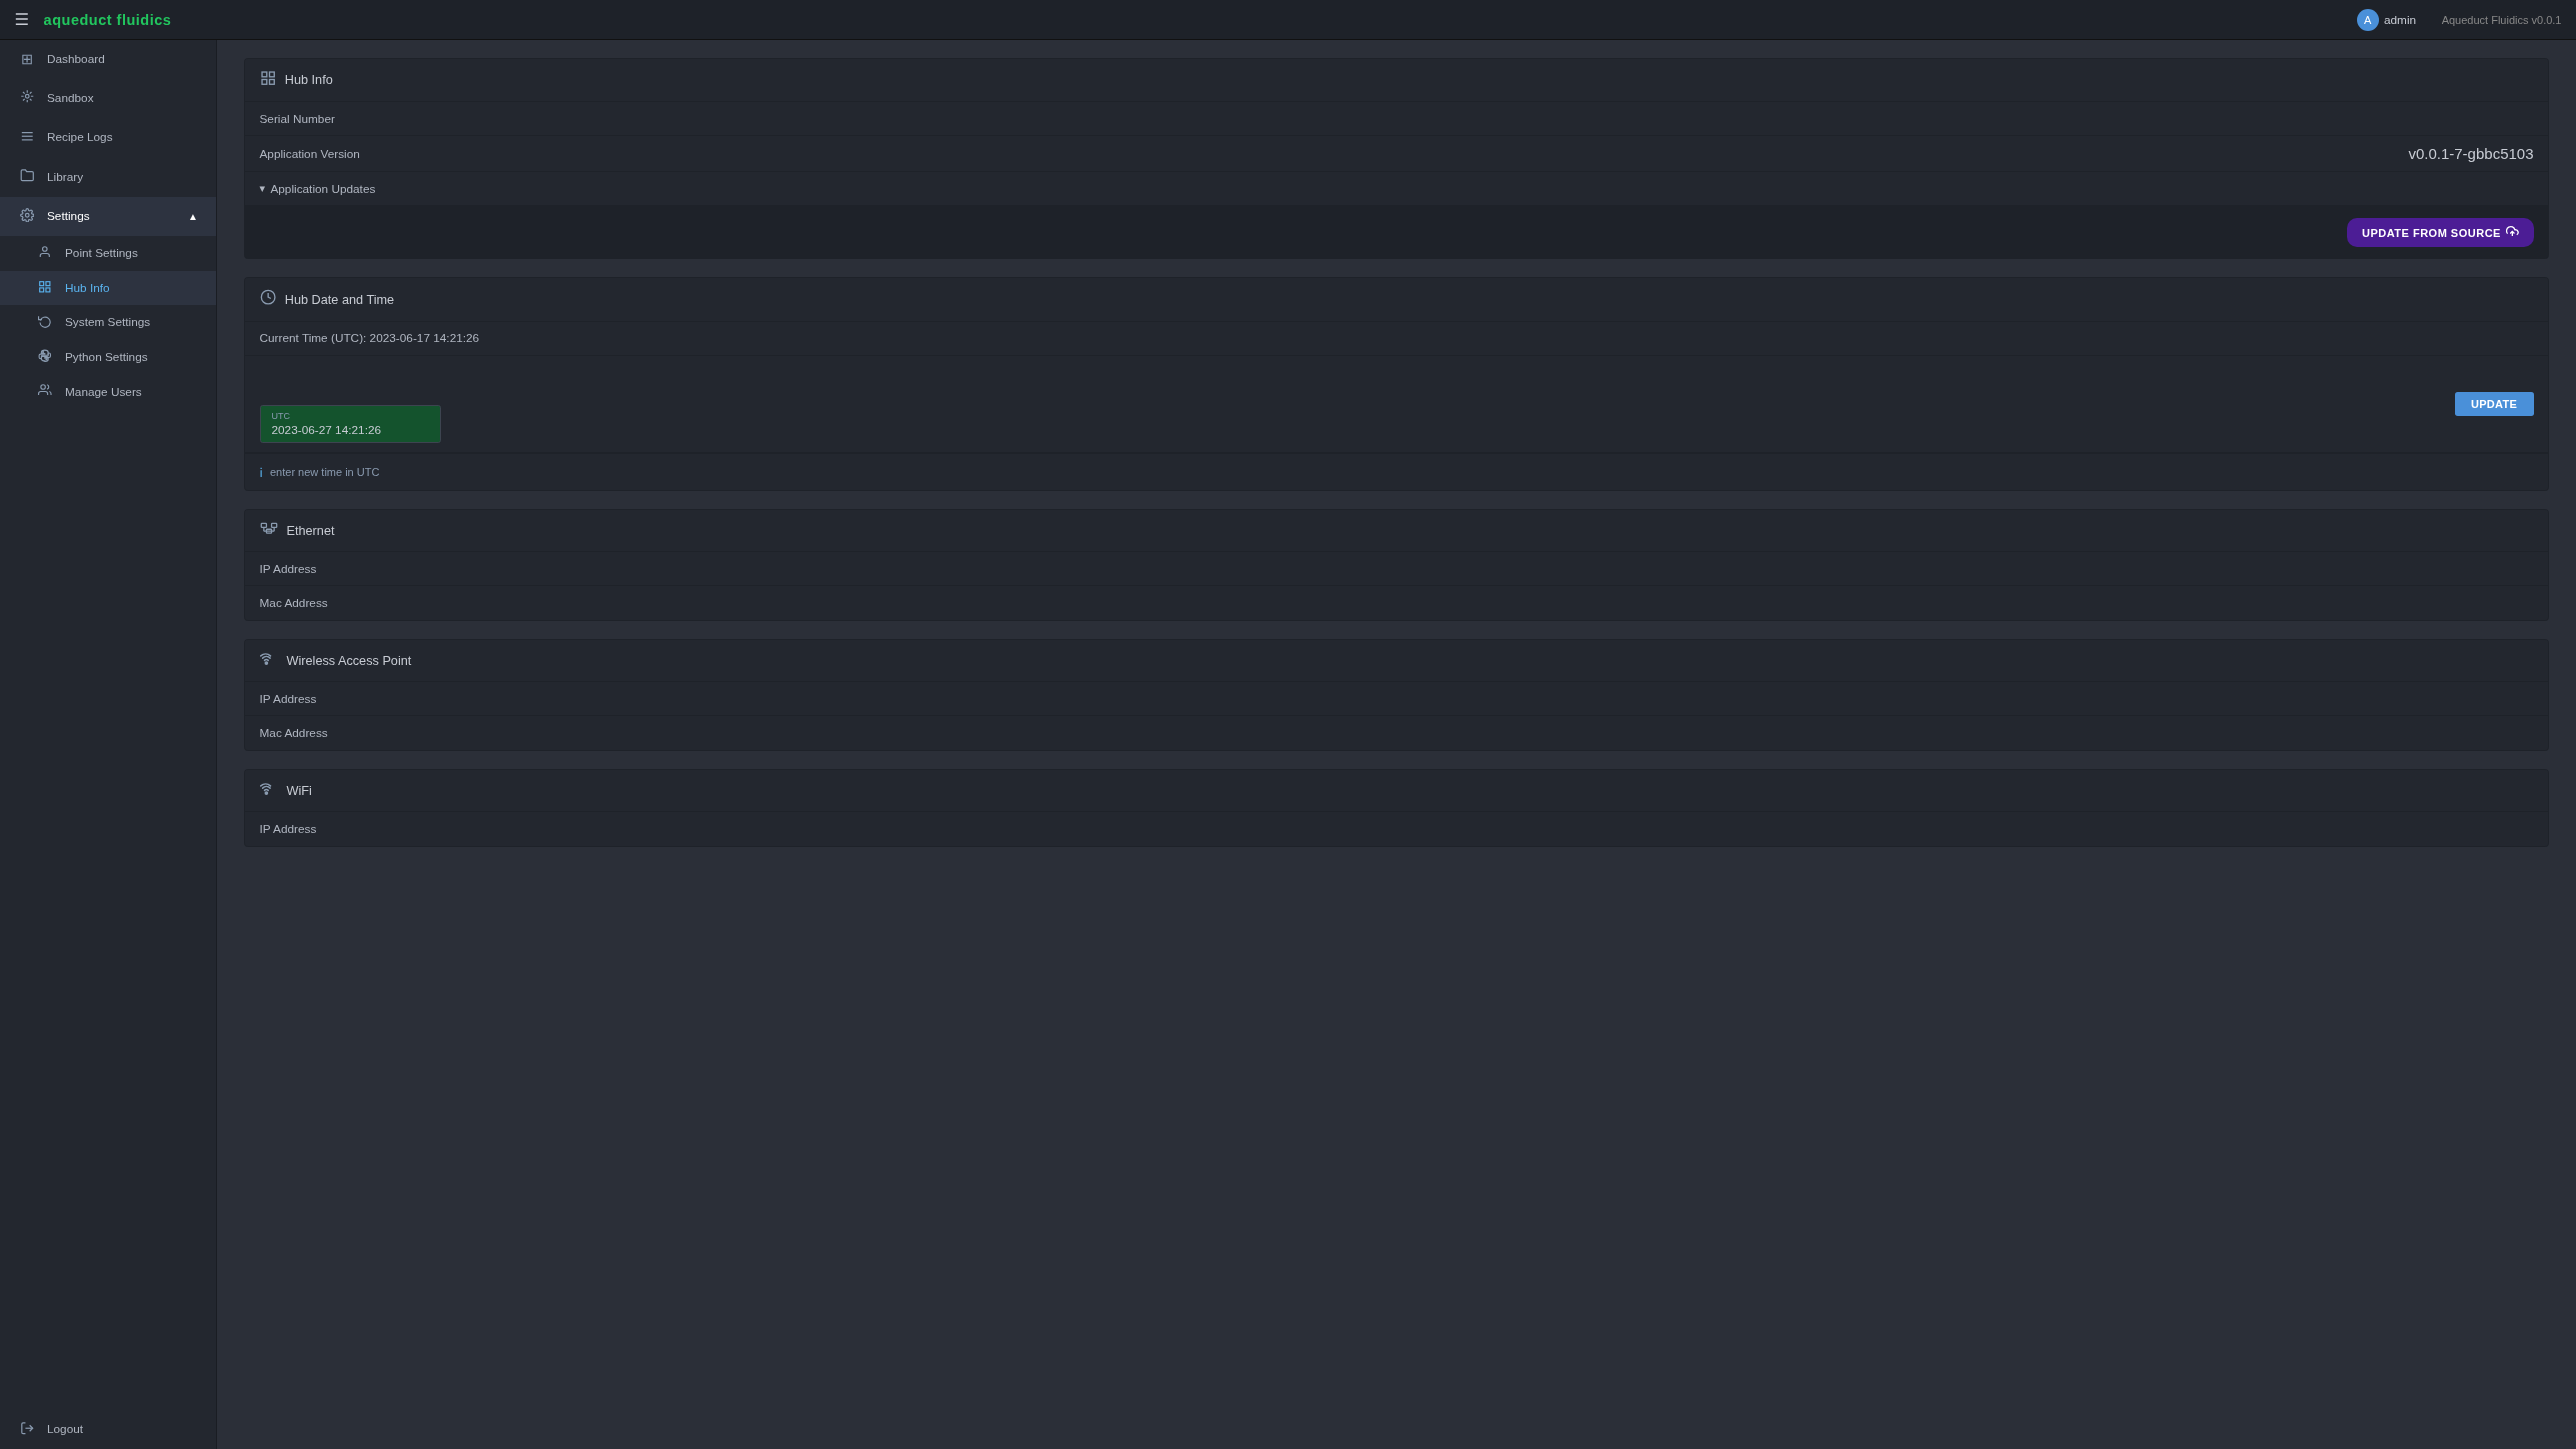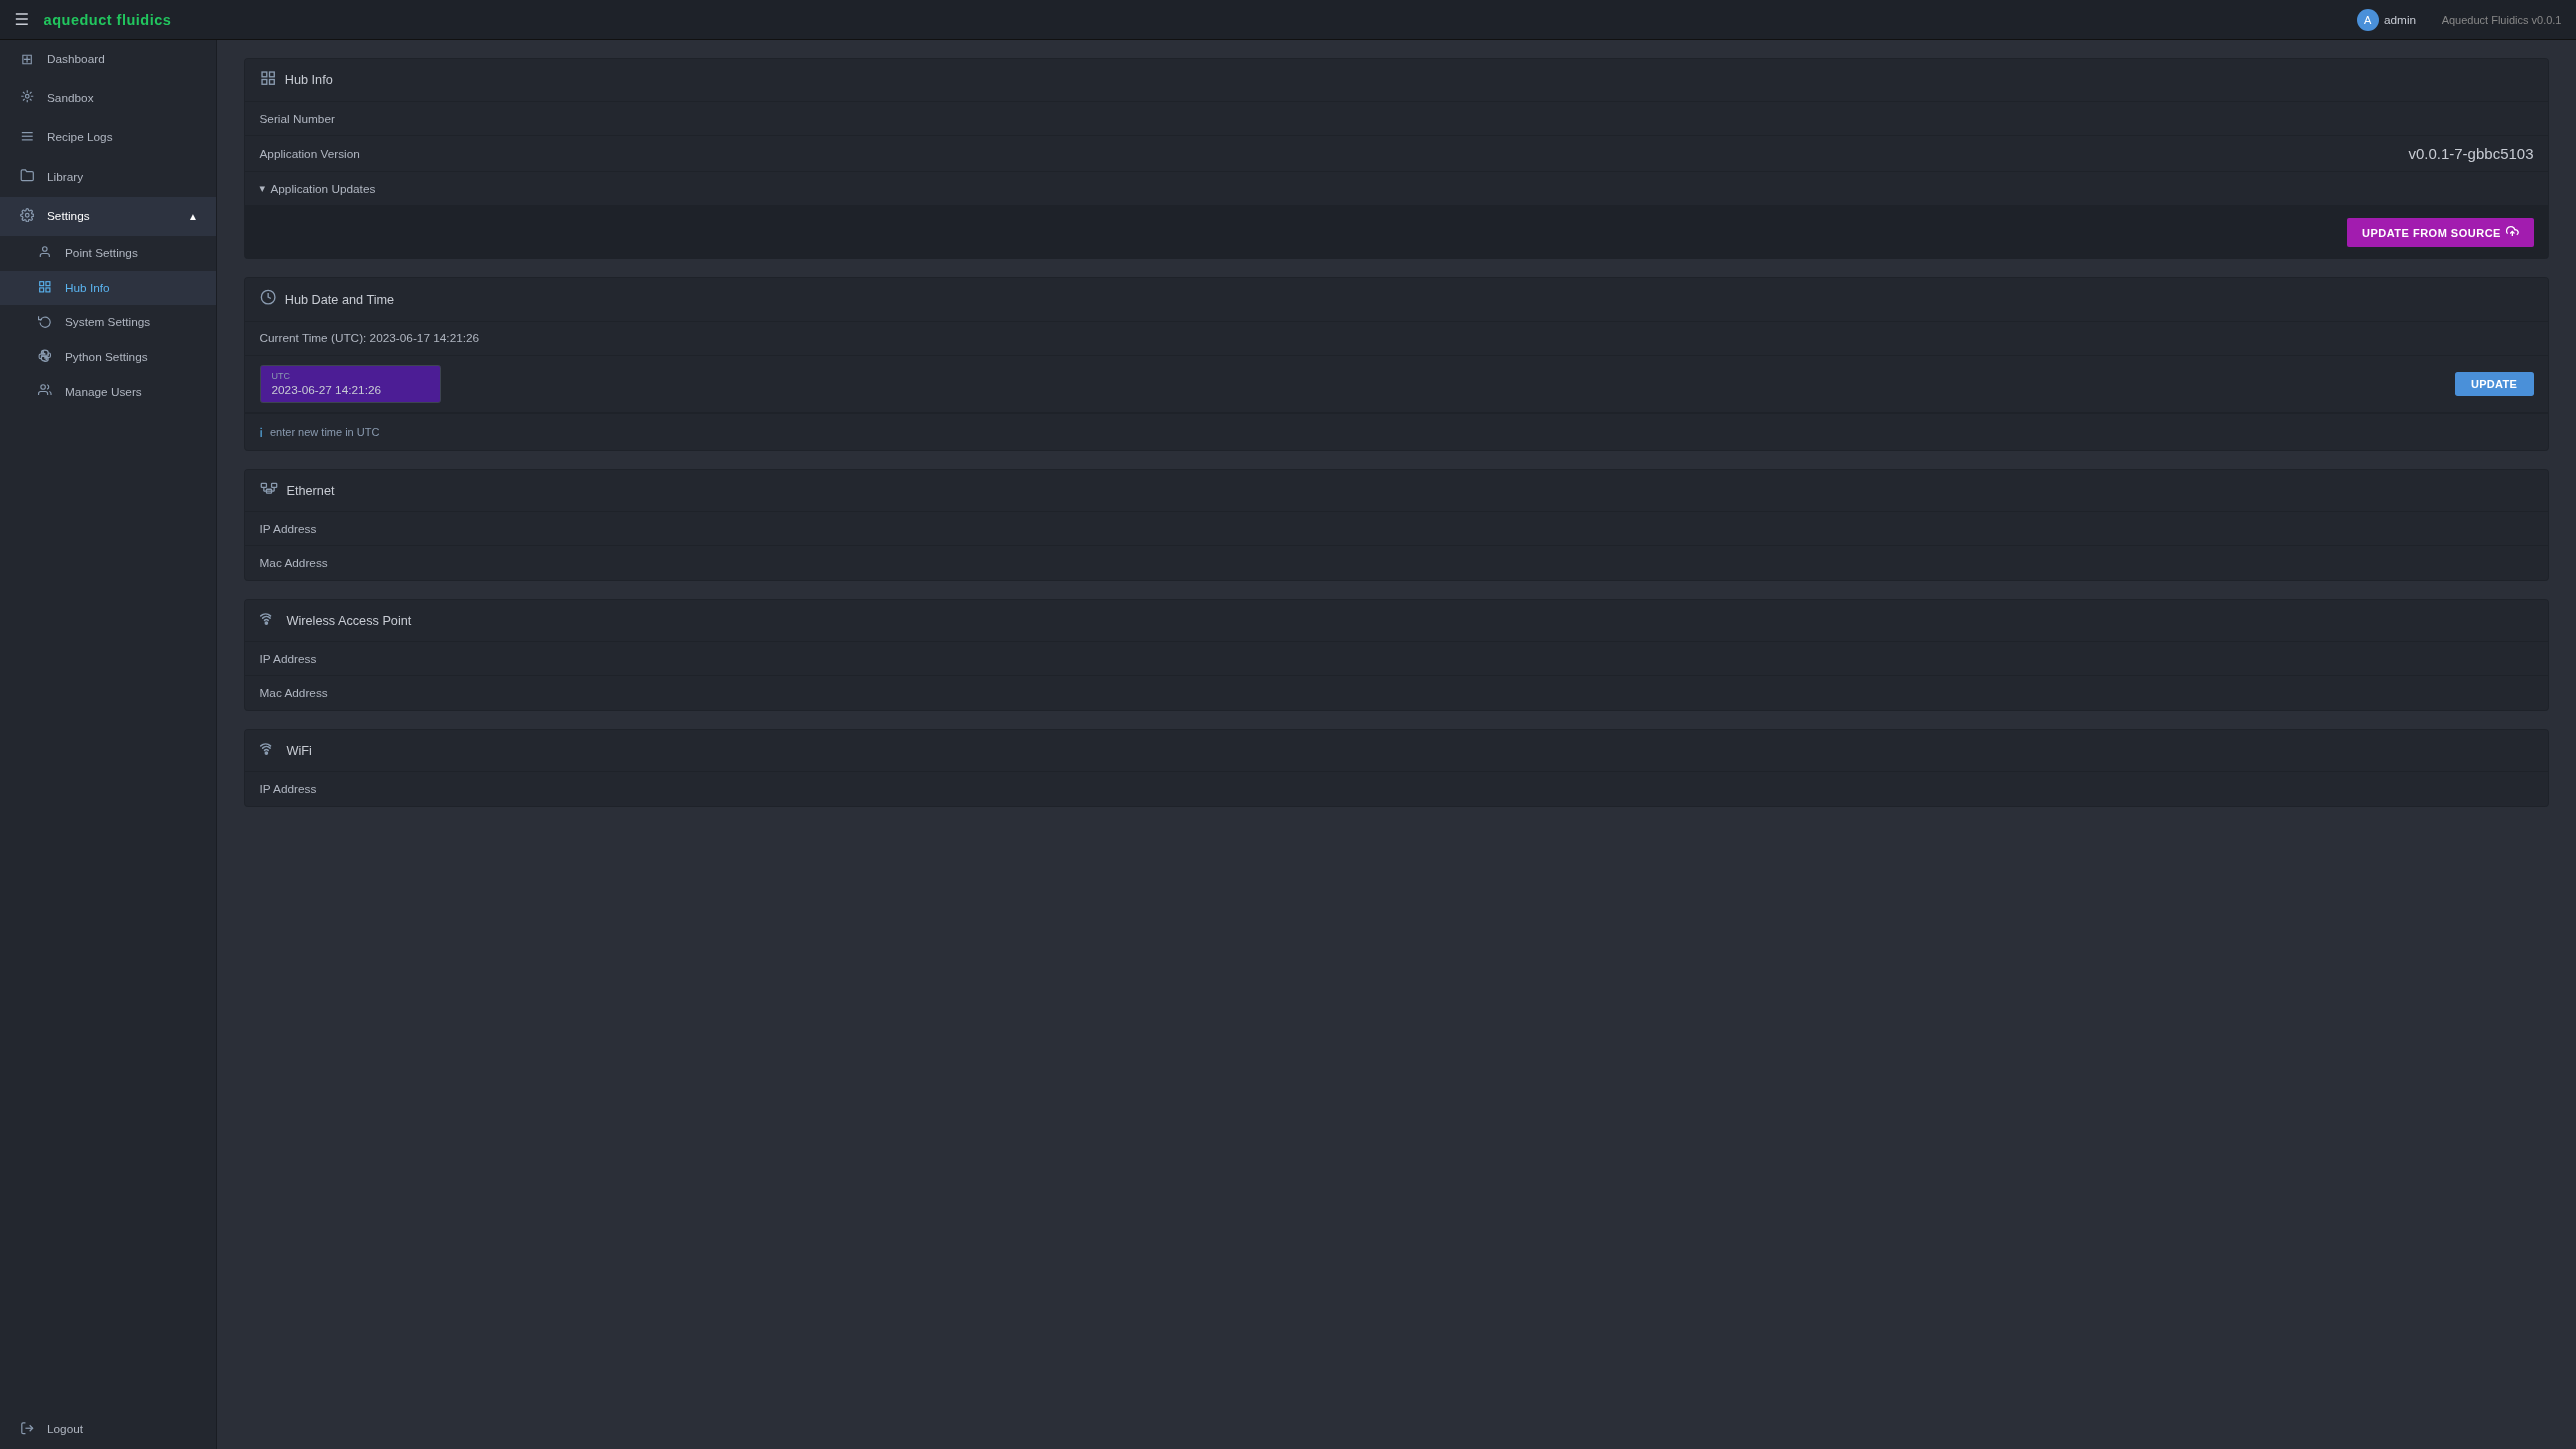--- a/index.html
+++ b/index.html
@@ -178,25 +178,25 @@
     .card-action-row {
       padding: 11px 14.5px;
       display: flex;
       justify-content: flex-end;
       border-top: 0.9px solid #1e2229;
       background: #1e2229;
     }
 
     
     .btn-primary {
-      background: #a21caf;
+      background: #4c1d95;
       color: #fff;
       border: none;
       padding: 7.2px 14.5px;
-      border-radius: 2px;
+      border-radius: 10px;
       font-size: 11px;
       font-weight: 600;
       letter-spacing: 0.5px;
       cursor: pointer;
       display: flex;
       align-items: center;
       gap: 5.4px;
       text-transform: uppercase;
     }
     .btn-small {
@@ -214,27 +214,28 @@
 
     
     .time-input-row {
       display: flex;
       align-items: center;
       padding: 9px 14.5px;
       border-bottom: 0.9px solid #1e2229;
       gap: 11px;
     }
     .time-input-box {
-      background: #4c1d95;
+      background: #14532d;
       border: 0.9px solid #3d4450;
       border-radius: 2.7px;
       padding: 5.4px 11px;
       color: #c8ccd4;
       font-size: 11.8px;
       width: 181px;
+      margin-top: 40px;
     }
     .time-input-box .time-label {
       font-size: 9px;
       color: #8a9bb0;
       margin-bottom: 1.8px;
     }
     .time-input-box .time-value {
       font-size: 11.8px;
       color: #c8ccd4;
     }

